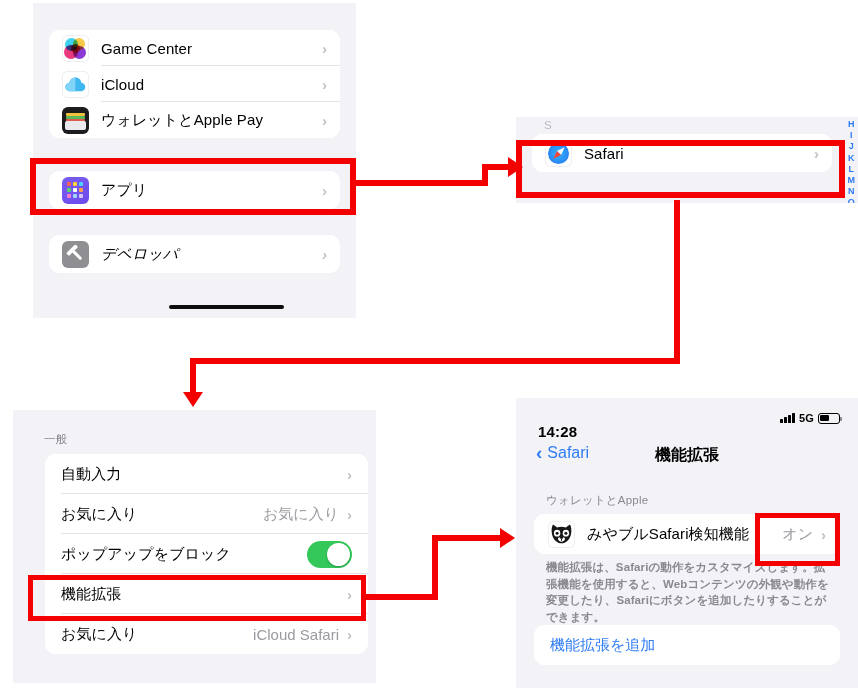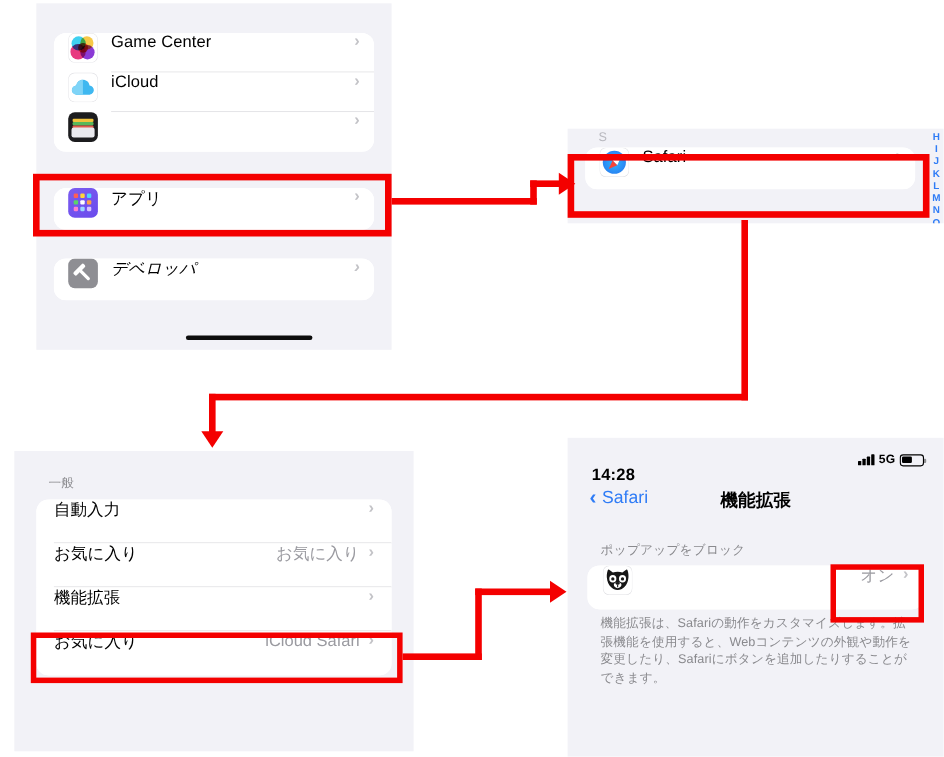--- a/index.html
+++ b/index.html
@@ -30,20 +30,21 @@
     background: #f2f2f7;
     overflow: hidden;
   }
   .group {
     background: #ffffff;
     border-radius: 11px;
     overflow: hidden;
   }
   .row {
     display: flex;
+    align-items: center;
     position: relative;
     background: #ffffff;
     box-sizing: border-box;
   }
   .row .sep {
     position: absolute;
     left: 52px;
     right: 0;
     bottom: 0;
     height: 1px;
@@ -381,20 +382,21 @@
         <div class="sep"></div>
       </div>
 
       <div class="row" style="height:36px; padding:0 13px;">
         <div class="appicon ic-wallet">
           <div class="card c1"></div>
             <div class="card c2"></div>
             <div class="card c3"></div>
           <div class="slot"></div>
         </div>
+        <span class="label">ウォレットとApple Pay</span>
         <span class="chev solo">›</span>
       </div>
     </div>
 
     <div class="group" style="position:absolute; left:16px; top:168px; width:291px;">
       <div class="row" style="height:38px; padding:0 13px;">
         <div class="appicon ic-apps">
           <div class="dot" style="left:5px;  top:5px;  background:#ff5f57;"></div>
           <div class="dot" style="left:11px; top:5px;  background:#ffd43b;"></div>
           <div class="dot" style="left:17px; top:5px;  background:#4dd4ff;"></div>
@@ -453,35 +455,42 @@
       <span>M</span>
       <span>N</span>
       <span>O</span>
     </div>
   </div>
 
   <div class="panel" style="left:13px; top:410px; width:363px; height:273px;">
 
     <div class="sec-header" style="position:absolute; left:31px; top:22px;">一般</div>
 
-    <div class="group" style="position:absolute; left:20px; top:44px; width:323px;">
+    <div class="group" style="position:absolute; left:32px; top:44px; width:323px;">
 
       <div class="row no-icon" style="height:40px; padding:0 16px;">
         <span class="label">自動入力</span>
         <span class="chev solo">›</span>
         <div class="sep"></div>
       </div>
 
       <div class="row no-icon" style="height:40px; padding:0 16px;">
         <span class="label">お気に入り</span>
         <span class="value">お気に入り</span>
         <span class="chev">›</span>
         <div class="sep"></div>
       </div>
 
+      <div class="row no-icon" style="height:40px; padding:0 16px;">
+        <span class="label">ポップアップをブロック</span>
+        <div class="toggle">
+          <div class="knob"></div>
+        </div>
+        <div class="sep"></div>
+      </div>
 
       <div class="row no-icon" style="height:40px; padding:0 16px;">
         <span class="label">機能拡張</span>
         <span class="chev solo">›</span>
         <div class="sep"></div>
       </div>
 
       <div class="row no-icon" style="height:40px; padding:0 16px;">
         <span class="label">お気に入り</span>
         <span class="value">iCloud Safari</span>
@@ -510,44 +519,50 @@
     </div>
 
     <div class="navbar" style="left:0; right:0; top:45px; height:26px;">
       <div class="nav-back" style="left:20px; top:1px;">
         <span class="bchev">‹</span>
         <span>Safari</span>
       </div>
       <div class="nav-title" style="top:2px;">機能拡張</div>
     </div>
 
-    <div class="sec-header" style="position:absolute; left:30px; top:95px;">ポップアップをブロック</div>
+    <div class="sec-header" style="position:absolute; left:30px; top:95px;">ウォレットとApple</div>
 
     <div class="group" style="position:absolute; left:18px; top:116px; width:306px;">
       <div class="row" style="height:40px; padding:0 14px;">
         <div class="appicon ic-dog">
           <svg width="27" height="27" viewBox="0 0 27 27" aria-hidden="true">
             <path d="M4.6 4.2c-.9 2.2-1.1 5-.9 7.1.3 3.3 1.6 6.4 3.7 8.4 1.7 1.7 3.8 2.6 6.1 2.6s4.4-.9 6.1-2.6c2.1-2 3.4-5.1 3.7-8.4.2-2.1 0-4.9-.9-7.1-.2-.5-.8-.6-1.2-.3l-3.4 2.6c-1.3-.5-2.7-.8-4.3-.8s-3 .3-4.3.8L5.8 3.9c-.4-.3-1-.2-1.2.3z" fill="#171717"></path>
             <path d="M13.5 8.6c2.3 0 4.2.8 5.4 2 .3.3.2.8-.2.9-1.3.4-3.1.6-5.2.6s-3.9-.2-5.2-.6c-.4-.1-.5-.6-.2-.9 1.2-1.2 3.1-2 5.4-2z" fill="#ffffff" opacity="0"></path>
             <ellipse cx="9.1" cy="12.2" rx="3.2" ry="3.4" fill="#ffffff"></ellipse>
             <ellipse cx="17.9" cy="12.2" rx="3.2" ry="3.4" fill="#ffffff"></ellipse>
             <circle cx="9.1" cy="12.3" r="1.5" fill="#171717"></circle>
             <circle cx="17.9" cy="12.3" r="1.5" fill="#171717"></circle>
             <path d="M13.5 15.4c1.9 0 3.5 1 3.5 2.3 0 1.6-1.6 3-3.5 3s-3.5-1.4-3.5-3c0-1.3 1.6-2.3 3.5-2.3z" fill="#ffffff"></path>
             <ellipse cx="13.5" cy="16.4" rx="1.9" ry="1.3" fill="#171717"></ellipse>
             <path d="M13.5 17.6v2.2" stroke="#171717" stroke-width="1" fill="none"></path>
           </svg>
         </div>
+        <span class="label">みやブルSafari検知機能</span>
         <span class="value">オン</span>
         <span class="chev">›</span>
       </div>
     </div>
 
-    <div class="footnote" style="left:30px; width:283px; top:161px;">機能拡張は、Safariの動作をカスタマイズします。拡張機能を使用すると、Webコンテンツの外観や動作を変更したり、Safariにボタンを追加したりすることができます。</div>
-
+    <div class="footnote" style="left:30px; width:283px; top:161px;font-weight:bold;">機能拡張は、Safariの動作をカスタマイズします。拡張機能を使用すると、Webコンテンツの外観や動作を変更したり、Safariにボタンを追加したりすることができます。</div>
+
+    <div class="group" style="position:absolute; left:18px; top:227px; width:306px;">
+      <div class="row no-icon" style="height:40px; padding:0 16px;">
+        <span class="link-row-label">機能拡張を追加</span>
+      </div>
+    </div>
   </div>
 
   <div class="rline" style="left:356px; top:180px; width:132px; height:6px;"></div>
   <div class="rline" style="left:482px; top:164px; width:6px; height:22px;"></div>
   <div class="rline" style="left:482px; top:164px; width:30px; height:6px;"></div>
   <div class="rarrow right" style="left:508px; top:157px;"></div>
 
   <div class="rline" style="left:674px; top:200px; width:6px; height:164px;"></div>
   <div class="rline" style="left:190px; top:358px; width:490px; height:6px;"></div>
   <div class="rline" style="left:190px; top:358px; width:6px; height:38px;"></div>

